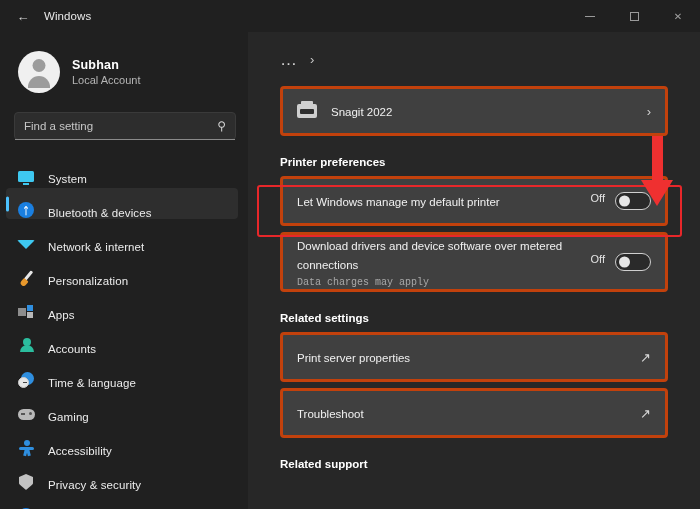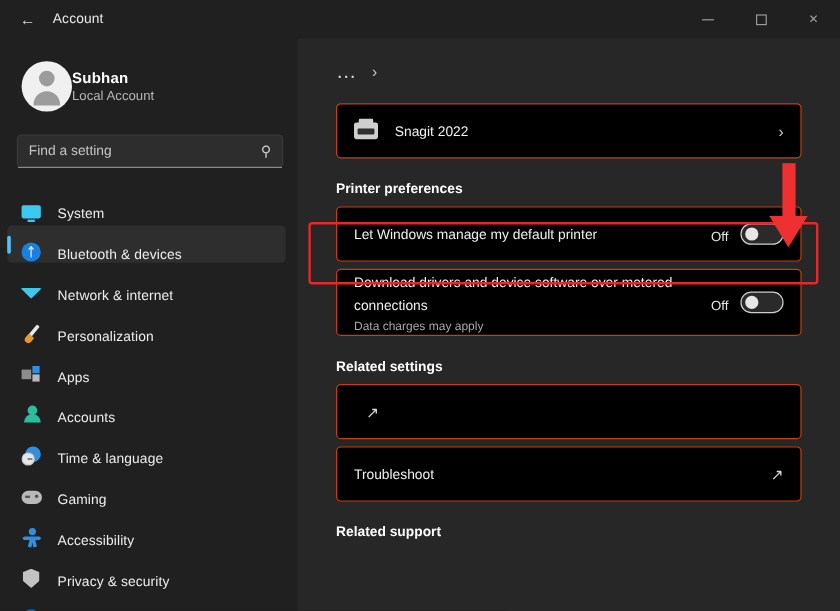--- a/index.html
+++ b/index.html
@@ -65,21 +65,21 @@
     background: #f0f0f0; position: relative; flex: none;
   }
   .avatar .head {
     position: absolute; left: 50%; top: 8px; transform: translateX(-50%);
     width: 13px; height: 13px; border-radius: 50%; background: #9c9c9c;
   }
   .avatar .body {
     position: absolute; left: 50%; bottom: 5px; transform: translateX(-50%);
     width: 22px; height: 12px; border-radius: 11px 11px 0 0; background: #9c9c9c;
   }
-  .profile-text { margin-left: 0; }
+  .profile-text { margin-left: 12px; }
   .profile-name { font-size: 12.5px; font-weight: bold; color: #ffffff; letter-spacing: .2px; }
   .profile-sub { font-size: 11px; color: #b5b5b5; margin-top: 2px; }
 
   .searchwrap {
     margin: 14px 12px 0 14px;
     height: 28px;
     background: #2d2d2d;
     border: 1px solid #3a3a3a;
     border-radius: 4px;
     display: flex; align-items: center;
@@ -166,45 +166,45 @@
   }
   .breadcrumb {
     display: flex; align-items: center;
     height: 54px; padding-left: 8px;
   }
   .bc-dots { font-size: 17px; color: #d6d6d6; letter-spacing: 1px; line-height: 1; }
   .bc-sep { margin: 0 12px; font-size: 13px; color: #c9c9c9; }
   .page-title { font-size: 19px; font-weight: bold; color: #ffffff; letter-spacing: .1px; }
 
   .card {
-    background: #000000;
-    border: 1px solid #c2410c;
+    background: #404040;
+    border: 3px solid #c2410c;
     border-radius: 4px;
     margin: 0 8px 6px 8px;
   }
   .row {
     display: flex; align-items: center;
     padding: 0 14px;
     min-height: 44px;
   }
   .row-icon { margin-right: 14px; flex: none; display: flex; align-items: center; }
   .ic-printer { width: 20px; height: 14px; background: #cfcfcf; border-radius: 2px; position: relative; }
   .ic-printer::before { content:""; position:absolute; left:4px; top:-3px; width:12px; height:4px; background:#cfcfcf; border-radius:1px 1px 0 0; }
   .ic-printer::after { content:""; position:absolute; left:3px; top:5px; width:14px; height:5px; background:#2f2f2f; border-radius:1px; }
   .row-text { flex: 1; }
   .row-title { font-size: 11.5px; color: #f0f0f0; line-height: 1.35; }
-  .row-sub { font-size: 10px; color: #a8a8a8; margin-top: 3px; }
+  .row-sub { font-size: 10px; color: #a8a8a8; margin-top: 3px; font-family: Liberation Mono, monospace; }
   .chevron { font-size: 13px; color: #d0d0d0; margin-left: 10px; }
   .extlink { font-size: 13px; color: #d8d8d8; margin-left: 10px; }
 
   .section-head {
     font-size: 11.5px; font-weight: bold; color: #ffffff;
     padding: 14px 8px 8px 8px;
   }
-  .toggle-wrap { display: flex; align-items: flex-end; margin-left: 10px; flex: none; }
+  .toggle-wrap { display: flex; align-items: flex-start; margin-left: 10px; flex: none; }
   .toggle-state { font-size: 11px; color: #e4e4e4; margin-right: 10px; }
   .toggle {
     width: 36px; height: 18px; border-radius: 10px;
     border: 1px solid #cfcfcf; background: #2a2a2a;
     position: relative;
   }
   .toggle .knob {
     position: absolute; left: 3px; top: 50%; transform: translateY(-50%);
     width: 11px; height: 11px; border-radius: 50%; background: #e6e6e6;
   }
@@ -240,21 +240,21 @@
 </style>
 </head>
 <body>
 
 <div id="app">
 
   <div class="titlebar">
     <div class="back-btn">
       <span class="back-glyph">←</span>
     </div>
-    <div class="app-title">Account</div>
+    <div class="app-title">Windows</div>
     <div class="wincontrols">
       <div class="wc">
           <span class="dash"></span>
         </div>
       <div class="wc">
           <span class="sq"></span>
         </div>
       <div class="wc close">
           <span>✕</span>
         </div>
@@ -428,20 +428,23 @@
               <span class="knob"></span>
             </span>
         </span>
       </div>
     </div>
 
     <div class="section-head">Related settings</div>
 
     <div class="card">
       <div class="row">
+        <span class="row-text">
+          <span class="row-title">Print server properties</span>
+        </span>
         <span class="extlink">↗</span>
       </div>
     </div>
 
     <div class="card">
       <div class="row">
         <span class="row-text">
           <span class="row-title">Troubleshoot</span>
         </span>
         <span class="extlink">↗</span>

